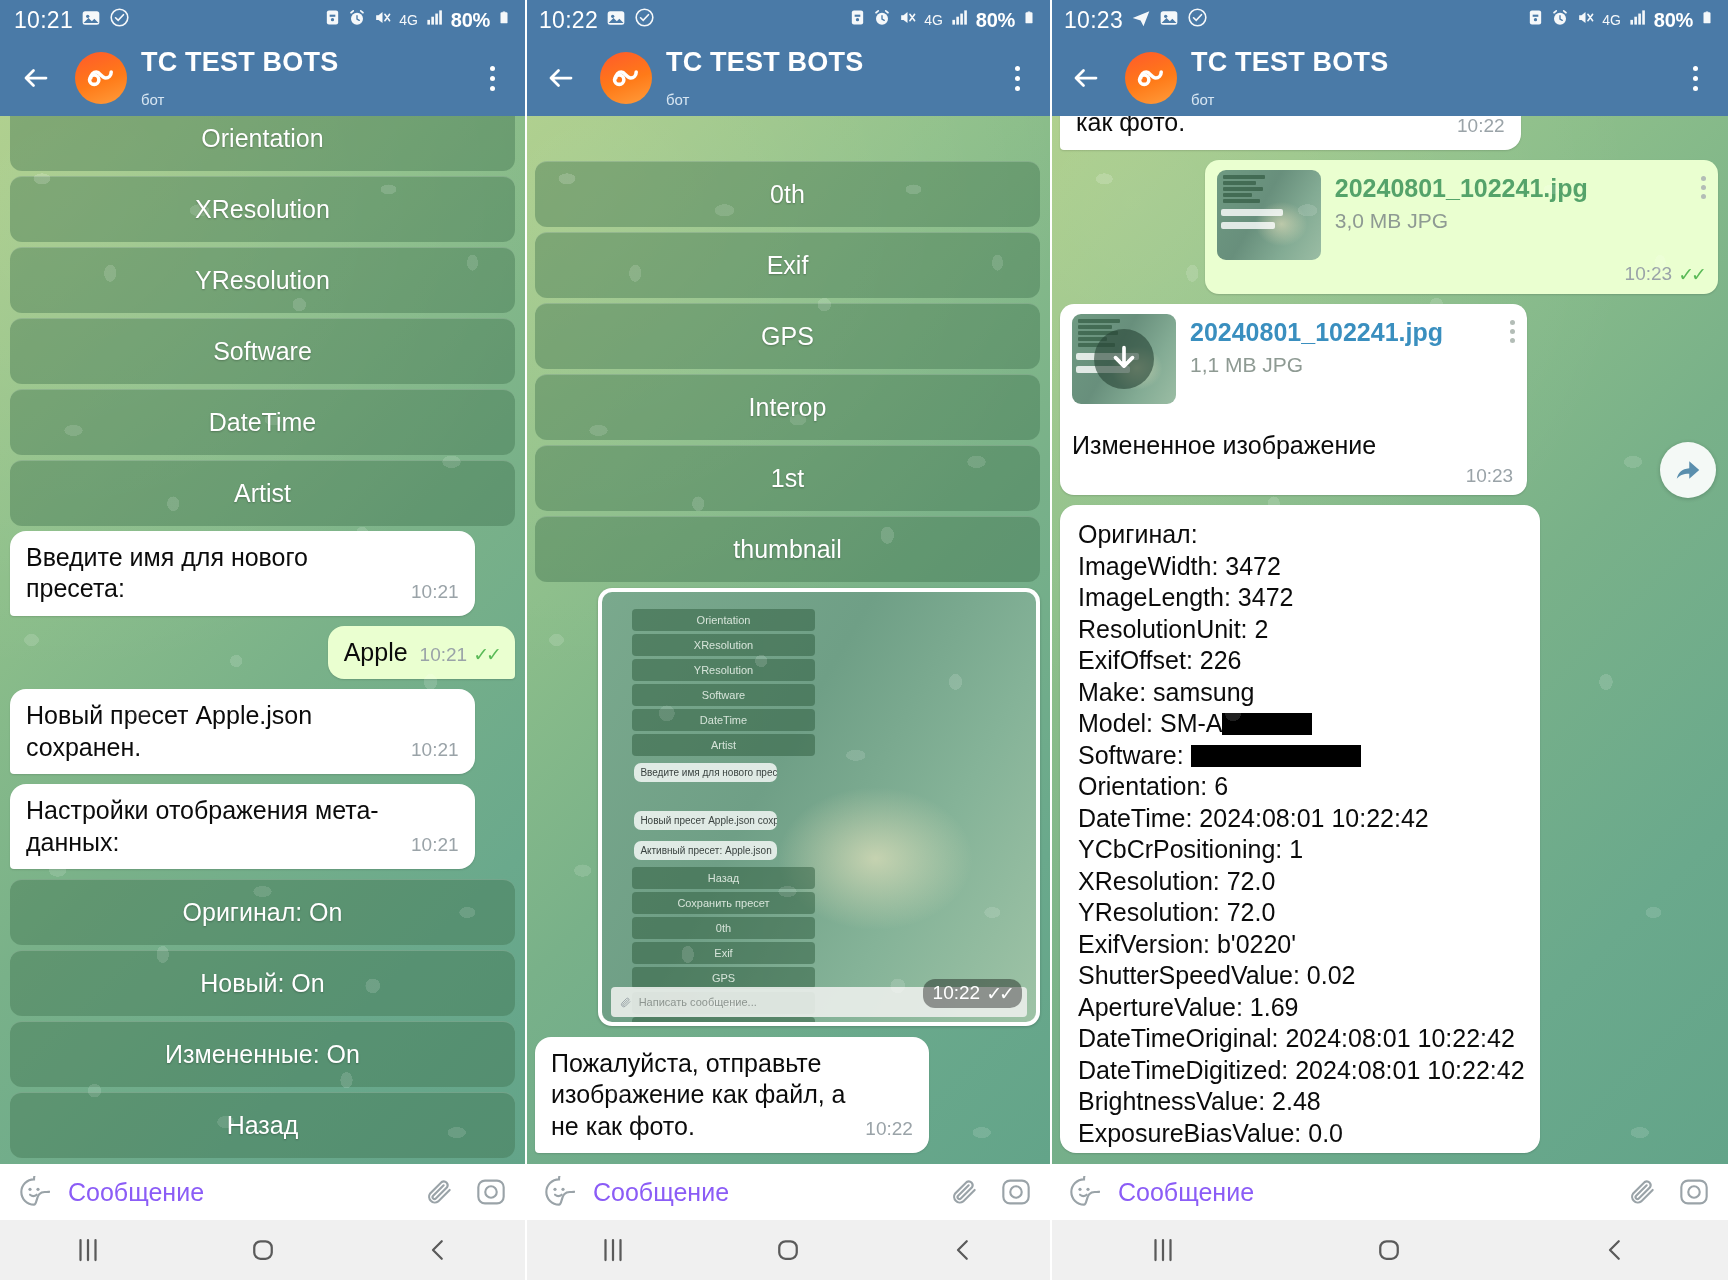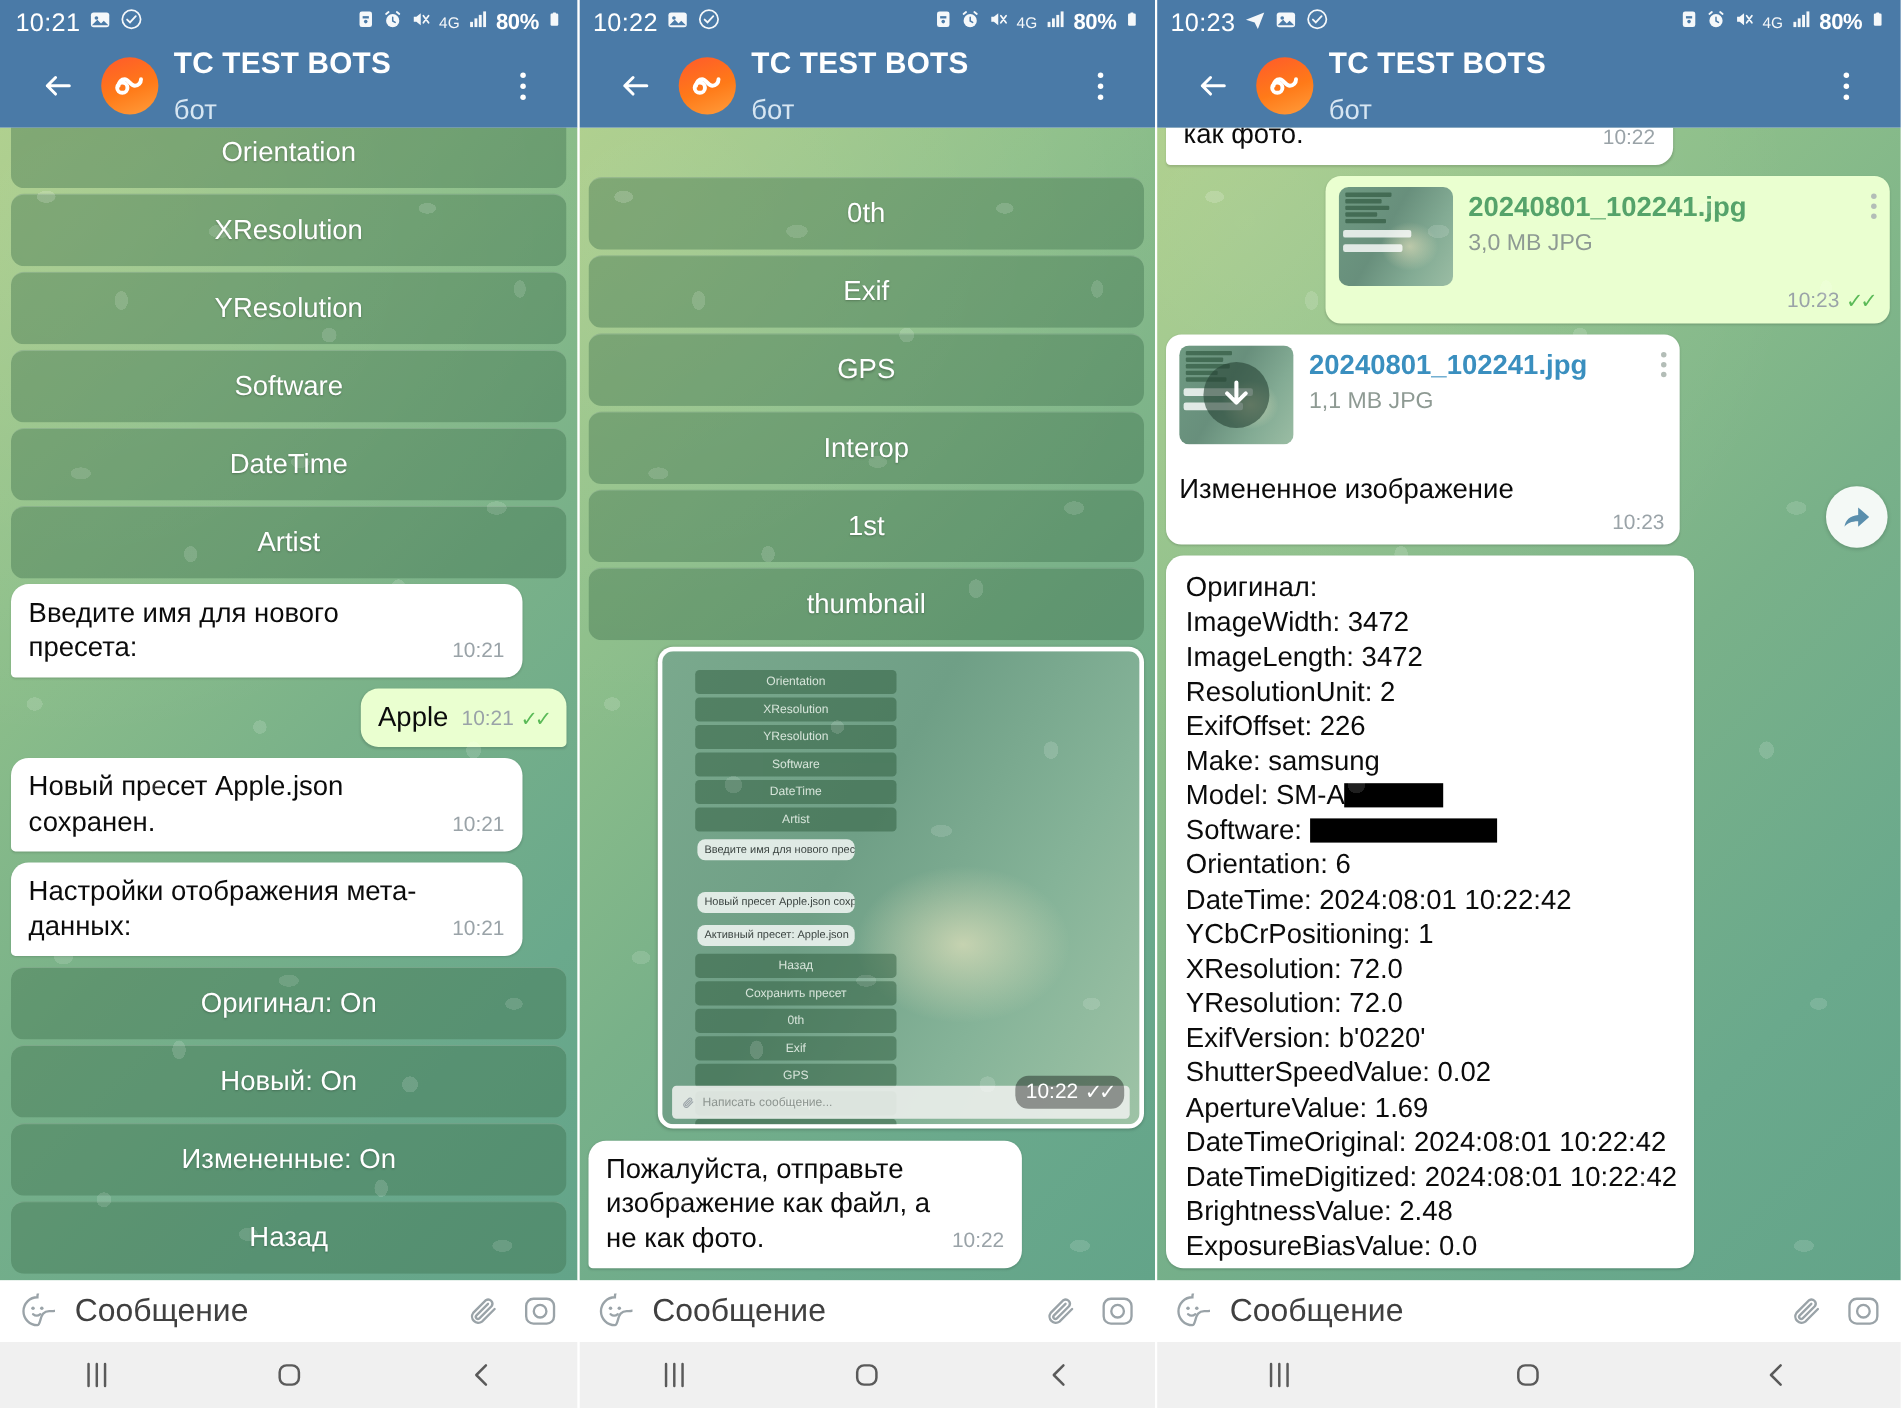--- a/index.html
+++ b/index.html
@@ -17,30 +17,30 @@
     padding:0 14px; color:#fff; font-size:23px; position:relative; z-index:20; }
   .sb-left { display:flex; align-items:center; gap:8px; }
   .sb-time { font-size:23px; letter-spacing:.3px; }
   .sb-spacer { flex:1; }
   .sb-right { display:flex; align-items:center; gap:7px; font-size:18px; }
   .sb-ic { display:inline-block; opacity:.95; }
   .sb-batt { font-size:20px; letter-spacing:-.3px;font-weight:bold; }
 
   
   .appbar { height:76px; background:#4a7aa7; display:flex; align-items:center;
-    padding:0 30px; color:#fff; position:relative; z-index:20; }
+    padding:0 13px; color:#fff; position:relative; z-index:20; }
   .back-arrow { width:46px; height:46px; display:flex; align-items:center;
     justify-content:center; font-size:32px; line-height:1; }
   .avatar { width:52px; height:52px; border-radius:50%; margin:0 14px 0 16px;
     background:linear-gradient(160deg,#ff5a2b 0%, #ff7a18 55%, #ff9d3c 100%);
     display:flex; align-items:center; justify-content:center; flex:0 0 auto; }
   .avatar svg { width:34px; height:34px; }
   .titles { display:flex; flex-direction:column; justify-content:center; line-height:1.05; }
   .t-name { font-size:27px; font-weight:bold; letter-spacing:.2px; }
-  .t-sub { font-size:25px; color:#d7e6f2; margin-top:15px; }
+  .t-sub { font-size:15px; color:#d7e6f2; margin-top:15px; }
   .ab-spacer { flex:1; }
   .kebab { width:40px; height:46px; display:flex; flex-direction:column;
     align-items:center; justify-content:center; gap:5px; }
   .kebab i { width:5px; height:5px; border-radius:50%; background:#fff; display:block; }
 
   
   .chat { position:absolute; left:0; right:0; top:116px; bottom:116px;
     overflow:hidden;
     background:
       radial-gradient(circle at 12% 8%, rgba(255,255,255,.10), transparent 45%),
@@ -169,21 +169,21 @@
     position:relative; }
   .redact { display:inline-block; background:#000; height:22px;
     vertical-align:-3px; }
 
   
   .composer { position:absolute; left:0; right:0; bottom:60px; height:56px;
     background:#fff; display:flex; align-items:center; padding:0 16px; gap:16px; }
   .cmp-ic { width:36px; height:36px; flex:0 0 auto; display:flex;
     align-items:center; justify-content:center; }
   .cmp-ic svg { width:32px; height:32px; }
-  .cmp-ph { flex:1; font-size:29px; color:#404040; }
+  .cmp-ph { flex:1; font-size:25px; color:#8b5cf6; }
 
   
   .navbar { position:absolute; left:0; right:0; bottom:0; height:60px;
     background:#f0f0f0; display:flex; align-items:center; }
   .nav-b { flex:1; display:flex; align-items:center; justify-content:center;
     color:#5a5a5a; }
   .nav-b svg { width:30px; height:30px; }
 </style>
 </head>
 <body>

